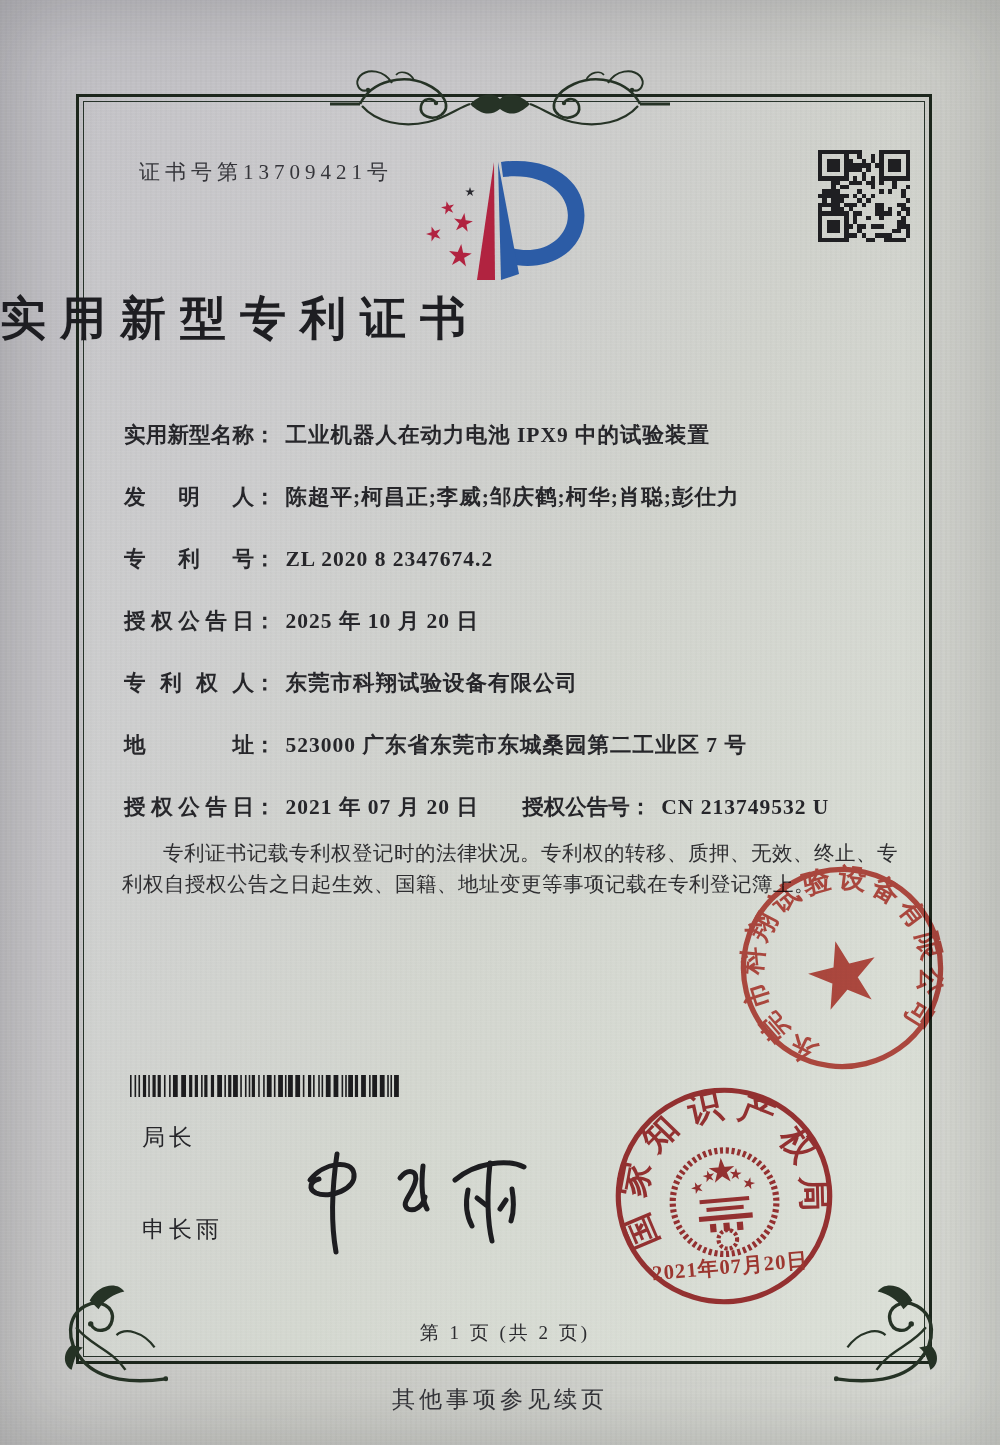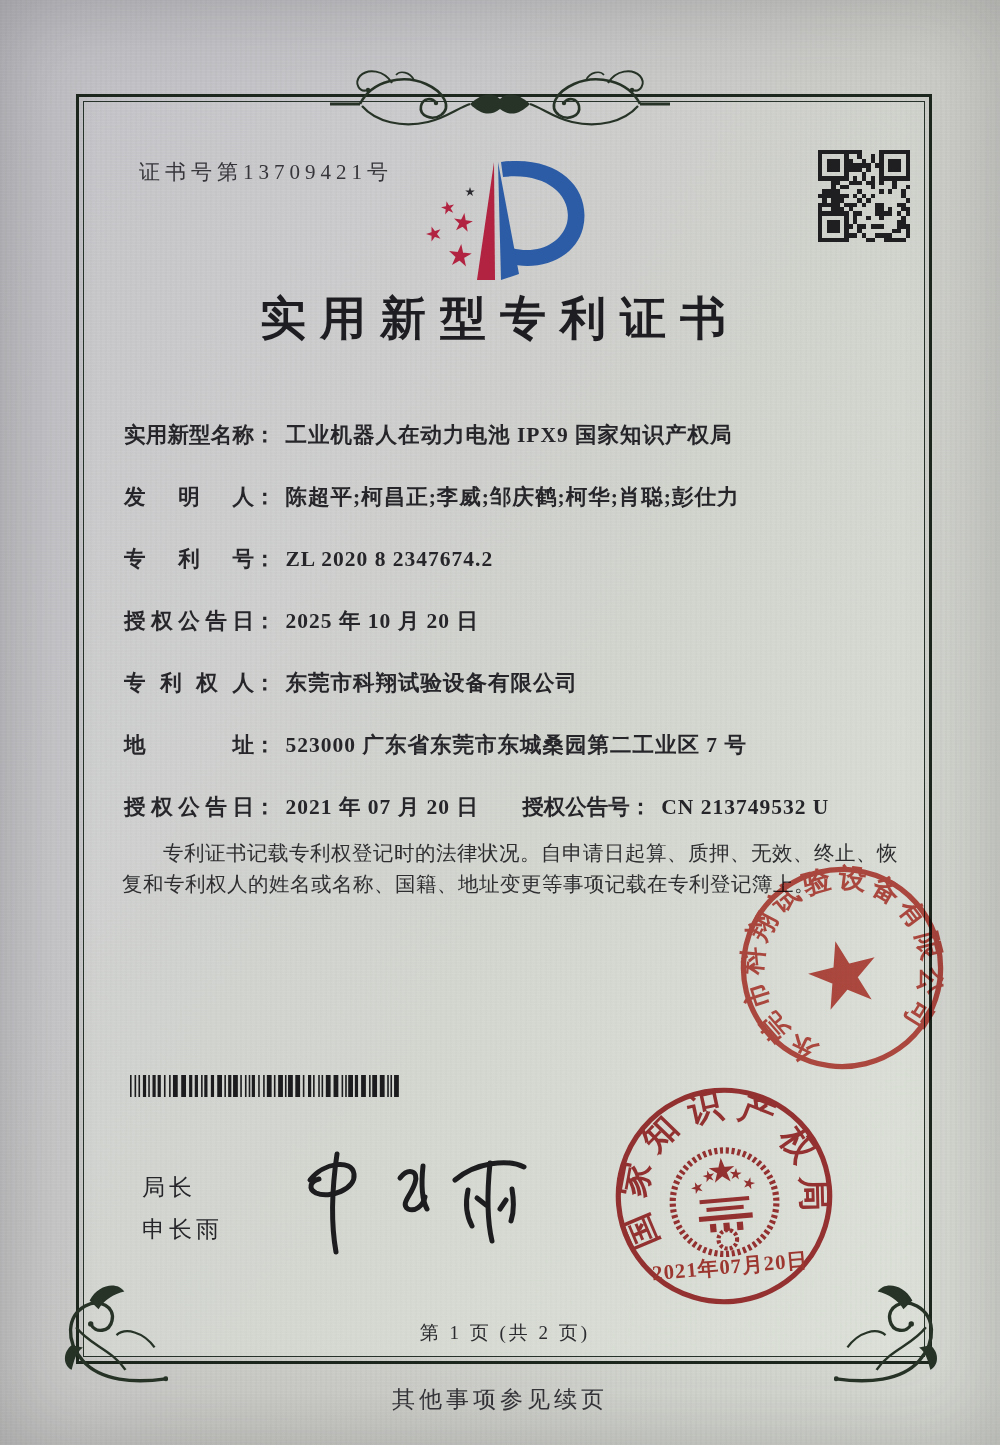--- a/index.html
+++ b/index.html
@@ -10,21 +10,21 @@
   }
   .texture{position:absolute;inset:0;pointer-events:none;
     background:repeating-linear-gradient(0deg,rgba(255,255,255,.05) 0 1px,transparent 1px 3px),
                repeating-linear-gradient(90deg,rgba(120,120,115,.04) 0 2px,transparent 2px 5px);}
   .vignette{position:absolute;inset:0;pointer-events:none;box-shadow:inset 0 0 90px rgba(40,40,45,.25);}
   .frame{position:absolute;left:76px;top:94px;width:850px;height:1264px;border:3px solid #1d271d;}
   .frame-inner{position:absolute;inset:4px;border:1px solid #27332a;
     background:linear-gradient(155deg,rgba(255,255,255,.04),rgba(228,236,224,.38) 85%);}
   .abs{position:absolute;}
   .cert-no{left:103px;top:158px;font-size:21px;letter-spacing:5px;color:#35353a;margin-left:36px;}
-  .title{left:0;top:288px;width:100%;text-align:center;font-size:46px;font-weight:bold;
+  .title{left:0;top:288px;width:100%;font-size:46px;font-weight:bold;
     letter-spacing:14px;color:#1e1e22;}
   .field-row{left:124px;font-size:21.5px;font-weight:600;color:#26262a;white-space:nowrap;}
   .flabel{display:inline-block;width:130px;text-align:justify;text-align-last:justify;}
   .colon{display:inline-block;margin-right:10px;}
   .fvalue{letter-spacing:1px;}
   .pair2{margin-left:38px;}
   .paras{left:122px;top:838px;width:790px;font-size:20.5px;line-height:31.2px;color:#2e2e31;}
   .paras p{margin:0;text-indent:2em;letter-spacing:.5px;}
   .sig-label{left:142px;font-size:23px;letter-spacing:4px;color:#26262a;}
   .page-no{left:5px;top:1320px;width:100%;text-align:center;font-size:19px;letter-spacing:3px;color:#2c2c30;}
@@ -334,21 +334,21 @@
       <rect x="16" y="20" width="1" height="1" fill="#1f1f22"></rect>
       <rect x="17" y="20" width="1" height="1" fill="#1f1f22"></rect>
       <rect x="18" y="20" width="1" height="1" fill="#1f1f22"></rect>
       <rect x="19" y="20" width="1" height="1" fill="#1f1f22"></rect>
     </svg>
 </div>
 
 <div class="abs title">实用新型专利证书</div>
 
 <div class="abs field-row" style="top:420px">
-  <span class="flabel">实用新型名称</span><span class="colon">：</span><span class="fvalue">工业机器人在动力电池 IPX9 国家知识产权局</span>
+  <span class="flabel">实用新型名称</span><span class="colon">：</span><span class="fvalue">工业机器人在动力电池 IPX9 中的试验装置</span>
 </div>
 <div class="abs field-row" style="top:482px">
   <span class="flabel">发明人</span><span class="colon">：</span><span class="fvalue">陈超平;柯昌正;李威;邹庆鹤;柯华;肖聪;彭仕力</span>
 </div>
 <div class="abs field-row" style="top:544px">
   <span class="flabel">专利号</span><span class="colon">：</span><span class="fvalue">ZL 2020 8 2347674.2</span>
 </div>
 <div class="abs field-row" style="top:606px">
   <span class="flabel">授权公告日</span><span class="colon">：</span><span class="fvalue">2025 年 10 月 20 日</span>
 </div>
@@ -357,21 +357,21 @@
 </div>
 <div class="abs field-row" style="top:730px">
   <span class="flabel">地址</span><span class="colon">：</span><span class="fvalue">523000 广东省东莞市东城桑园第二工业区 7 号</span>
 </div>
 <div class="abs field-row" style="top:792px">
   <span class="flabel">授权公告日</span><span class="colon">：</span><span class="fvalue">2021 年 07 月 20 日</span>
   <span class="pair2"><span>授权公告号</span><span class="colon">：</span><span class="fvalue">CN 213749532 U</span></span>
 </div>
 
 <div class="abs paras">
-  <p>专利证书记载专利权登记时的法律状况。自申请日起算、质押、无效、终止、恢复和专利权人的姓名或名称、国籍、地址变更等事项记载在专利登记簿上。</p>
+  <p>专利证书记载专利权登记时的法律状况。专利权的转移、质押、无效、终止、专利权自授权公告之日起生效、国籍、地址变更等事项记载在专利登记簿上。</p>
 </div>
 
 <div class="abs seal company-seal">
   <svg width="212" height="212" viewBox="0 0 200 200">
     <defs>
         <path id="cs-arc" d="M62,165.8 A76,76 0 1 1 138,165.8" fill="none"></path>
       </defs>
     <circle cx="100" cy="100" r="93" fill="none" stroke="#c23a31" stroke-width="5"></circle>
     <text font-size="26" font-weight="bold" fill="#c23a31" letter-spacing="1">
       <textPath href="#cs-arc" startOffset="0" textLength="392">东莞市科翔试验设备有限公司</textPath>
@@ -428,21 +428,21 @@
       <rect x="231.0947260268033" y="0" width="4.8" height="22" fill="#1c1c1e"></rect>
       <rect x="239.03756989315156" y="0" width="1.6" height="22" fill="#1c1c1e"></rect>
       <rect x="242.24538873508575" y="0" width="4.8" height="22" fill="#1c1c1e"></rect>
       <rect x="249.8250664122403" y="0" width="4.8" height="22" fill="#1c1c1e"></rect>
       <rect x="257.2178426153958" y="0" width="1.6" height="22" fill="#1c1c1e"></rect>
       <rect x="260.43225311115384" y="0" width="1.6" height="22" fill="#1c1c1e"></rect>
       <rect x="264.0546646602452" y="0" width="4.8" height="22" fill="#1c1c1e"></rect>
     </svg>
 </div>
 
-<div class="abs sig-label" style="top:1172px">局长</div>
+<div class="abs sig-label" style="top:1122px">局长</div>
 <div class="abs sig-label" style="top:1214px">申长雨</div>
 
 <div class="abs" style="left:272px;top:1138px">
   <svg width="265" height="125" viewBox="0 0 265 125" fill="none" stroke="#1d1d20" stroke-width="5" stroke-linecap="round">
     <path d="M65,16 C60,50 59,86 64,114"></path>
     <path d="M38,42 C52,24 80,21 82,36 C84,51 58,61 44,55 C36,51 38,43 47,41"></path>
     <path d="M128,40 C136,30 147,32 143,45 C139,58 128,66 136,71 C143,74 151,68 153,59"></path>
     <path d="M151,28 C149,47 150,62 155,71"></path>
     <path d="M183,42 C204,24 236,21 252,29"></path>
     <path d="M218,25 C215,55 215,82 220,103"></path>

